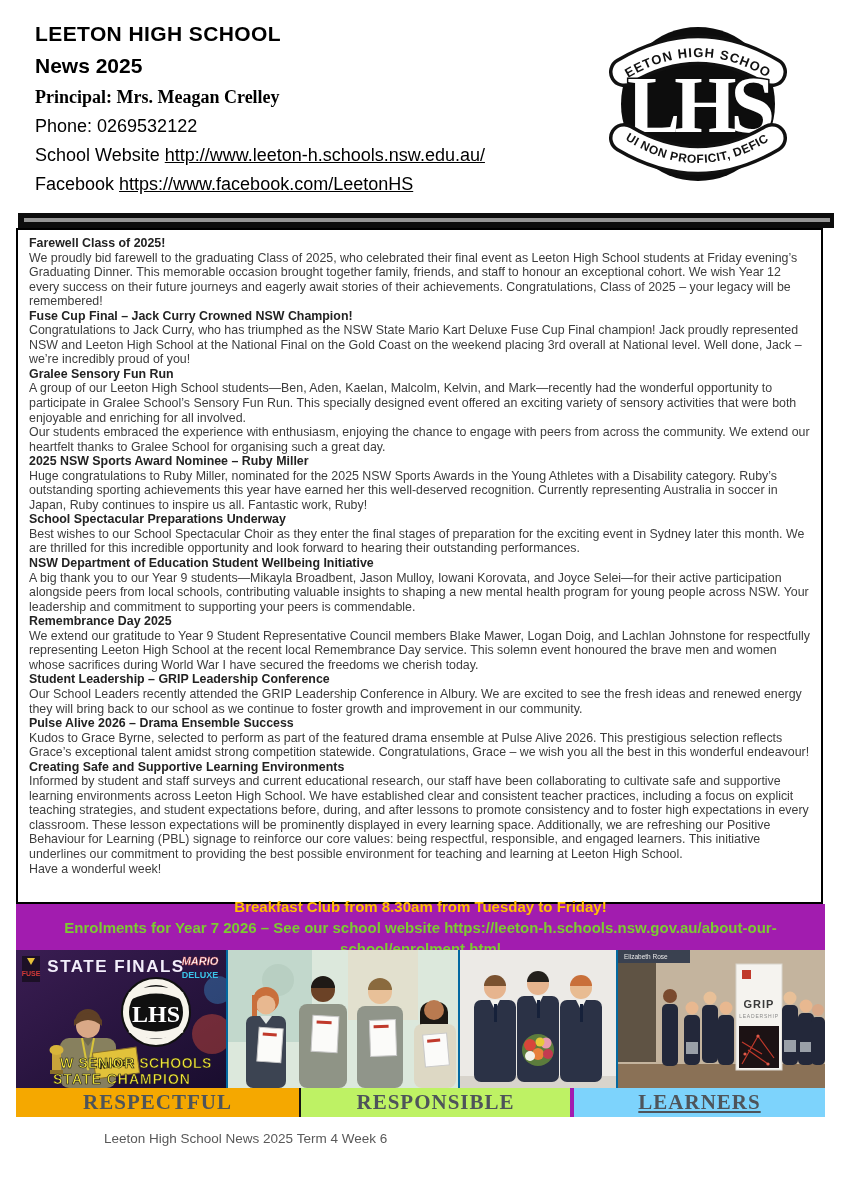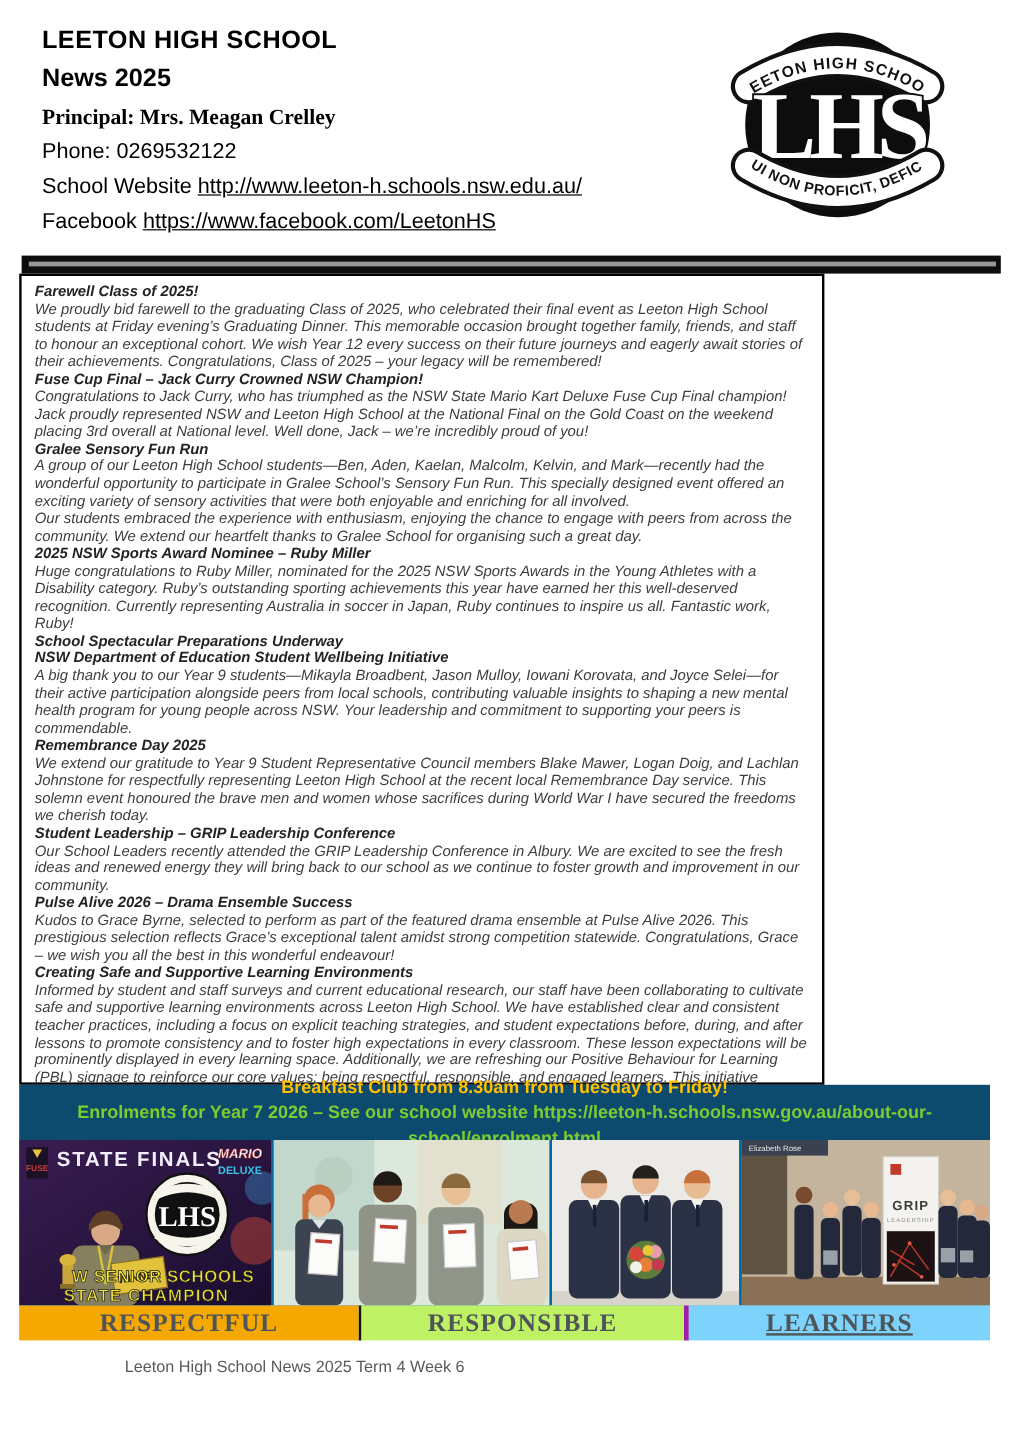--- a/index.html
+++ b/index.html
@@ -15,30 +15,30 @@
   .header .hline   { font-size:18px; font-weight:400; margin:0 0 8px 0; }
   .linktext { text-decoration:underline; color:#000; cursor:pointer; }
   .logo-wrap { position:absolute; top:10px; left:606px; width:184px; height:190px; }
 
   
   .divider { position:absolute; top:213px; left:18px; width:816px; height:15px; background:#0d0d0d; }
   .divider-inner { position:absolute; top:5px; left:6px; right:4px; height:4px; background:#969696; }
 
   
   .contentbox {
-    position:absolute; top:228px; left:16px; width:671px; height:676px;
+    position:absolute; top:228px; left:16px; width:807px; height:676px;
     border:2px solid #000; box-sizing:border-box; padding:6px 11px 0 11px;
-    font-size:12.4px; line-height:14.55px; color:#3d3d3d; overflow:hidden;font-style:italic;
+    font-size:12.4px; line-height:14.55px; color:#3d3d3d; overflow:hidden;
   }
   .contentbox h3 { font-size:12.4px; line-height:14.55px; margin:0; font-weight:bold; color:#232323; }
   .contentbox p  { margin:0; }
 
   
   .banner {
-    position:absolute; top:904px; left:16px; width:809px; height:46px; background:#0c4a6e;
+    position:absolute; top:904px; left:16px; width:809px; height:46px; background:#a21caf;
     display:flex; flex-direction:column; justify-content:center; text-align:center;
   }
   .banner .b1 { color:#FFC000; font-weight:bold; font-size:15px; line-height:21px; }
   .banner .b2 { color:#7CCB31; font-weight:bold; font-size:15px; line-height:21px; }
 
   
   .photos { position:absolute; top:950px; left:16px; width:809px; height:138px; display:flex; gap:2px; background:#0369a1; }
   .photos svg { display:block; height:138px; }
 
   
@@ -100,20 +100,21 @@
     <h3>Farewell Class of 2025!</h3>
     <p>We proudly bid farewell to the graduating Class of 2025, who celebrated their final event as Leeton High School students at Friday evening’s Graduating Dinner. This memorable occasion brought together family, friends, and staff to honour an exceptional cohort. We wish Year 12 every success on their future journeys and eagerly await stories of their achievements. Congratulations, Class of 2025 – your legacy will be remembered!</p>
     <h3>Fuse Cup Final – Jack Curry Crowned NSW Champion!</h3>
     <p>Congratulations to Jack Curry, who has triumphed as the NSW State Mario Kart Deluxe Fuse Cup Final champion! Jack proudly represented NSW and Leeton High School at the National Final on the Gold Coast on the weekend placing 3rd overall at National level. Well done, Jack – we’re incredibly proud of you!</p>
     <h3>Gralee Sensory Fun Run</h3>
     <p>A group of our Leeton High School students—Ben, Aden, Kaelan, Malcolm, Kelvin, and Mark—recently had the wonderful opportunity to participate in Gralee School’s Sensory Fun Run. This specially designed event offered an exciting variety of sensory activities that were both enjoyable and enriching for all involved.</p>
     <p>Our students embraced the experience with enthusiasm, enjoying the chance to engage with peers from across the community. We extend our heartfelt thanks to Gralee School for organising such a great day.</p>
     <h3>2025 NSW Sports Award Nominee – Ruby Miller</h3>
     <p>Huge congratulations to Ruby Miller, nominated for the 2025 NSW Sports Awards in the Young Athletes with a Disability category. Ruby’s outstanding sporting achievements this year have earned her this well-deserved recognition. Currently representing Australia in soccer in Japan, Ruby continues to inspire us all. Fantastic work, Ruby!</p>
     <h3>School Spectacular Preparations Underway</h3>
+    <p>Best wishes to our School Spectacular Choir as they enter the final stages of preparation for the exciting event in Sydney later this month. We are thrilled for this incredible opportunity and look forward to hearing their outstanding performances.</p>
     <h3>NSW Department of Education Student Wellbeing Initiative</h3>
     <p>A big thank you to our Year 9 students—Mikayla Broadbent, Jason Mulloy, Iowani Korovata, and Joyce Selei—for their active participation alongside peers from local schools, contributing valuable insights to shaping a new mental health program for young people across NSW. Your leadership and commitment to supporting your peers is commendable.</p>
     <h3>Remembrance Day 2025</h3>
     <p>We extend our gratitude to Year 9 Student Representative Council members Blake Mawer, Logan Doig, and Lachlan Johnstone for respectfully representing Leeton High School at the recent local Remembrance Day service. This solemn event honoured the brave men and women whose sacrifices during World War I have secured the freedoms we cherish today.</p>
     <h3>Student Leadership – GRIP Leadership Conference</h3>
     <p>Our School Leaders recently attended the GRIP Leadership Conference in Albury. We are excited to see the fresh ideas and renewed energy they will bring back to our school as we continue to foster growth and improvement in our community.</p>
     <h3>Pulse Alive 2026 – Drama Ensemble Success</h3>
     <p>Kudos to Grace Byrne, selected to perform as part of the featured drama ensemble at Pulse Alive 2026. This prestigious selection reflects Grace’s exceptional talent amidst strong competition statewide. Congratulations, Grace – we wish you all the best in this wonderful endeavour!</p>
     <h3>Creating Safe and Supportive Learning Environments</h3>
     <p>Informed by student and staff surveys and current educational research, our staff have been collaborating to cultivate safe and supportive learning environments across Leeton High School. We have established clear and consistent teacher practices, including a focus on explicit teaching strategies, and student expectations before, during, and after lessons to promote consistency and to foster high expectations in every classroom. These lesson expectations will be prominently displayed in every learning space. Additionally, we are refreshing our Positive Behaviour for Learning (PBL) signage to reinforce our core values: being respectful, responsible, and engaged learners. This initiative underlines our commitment to providing the best possible environment for teaching and learning at Leeton High School.</p>

